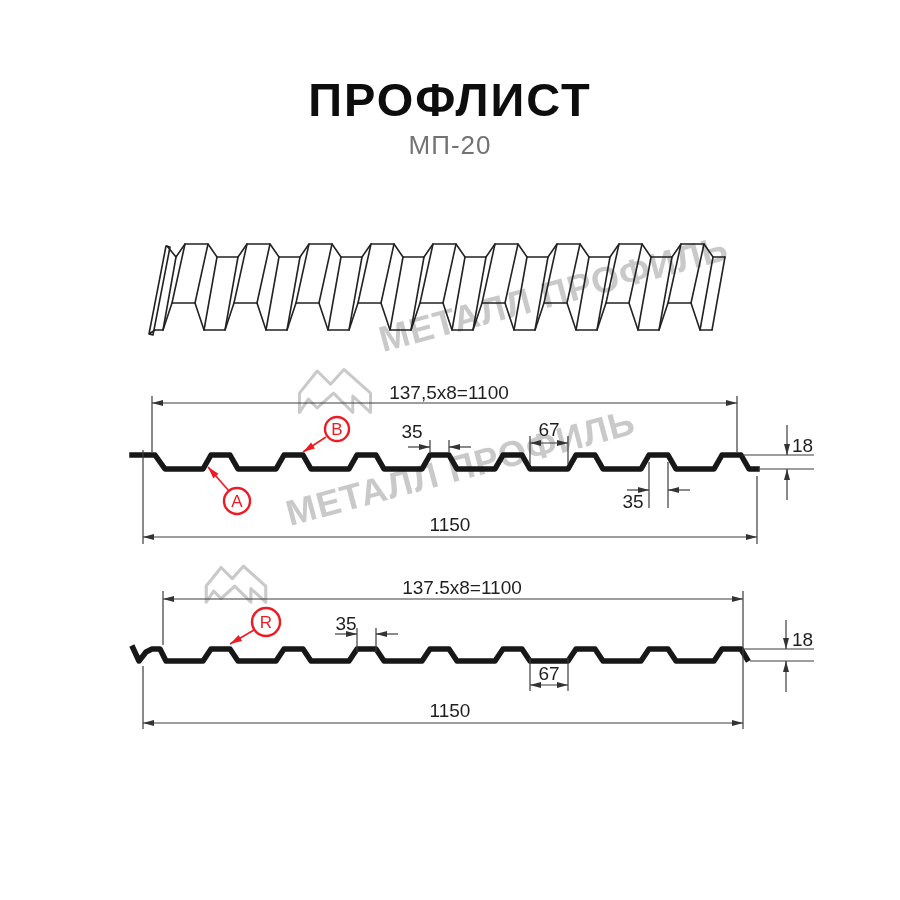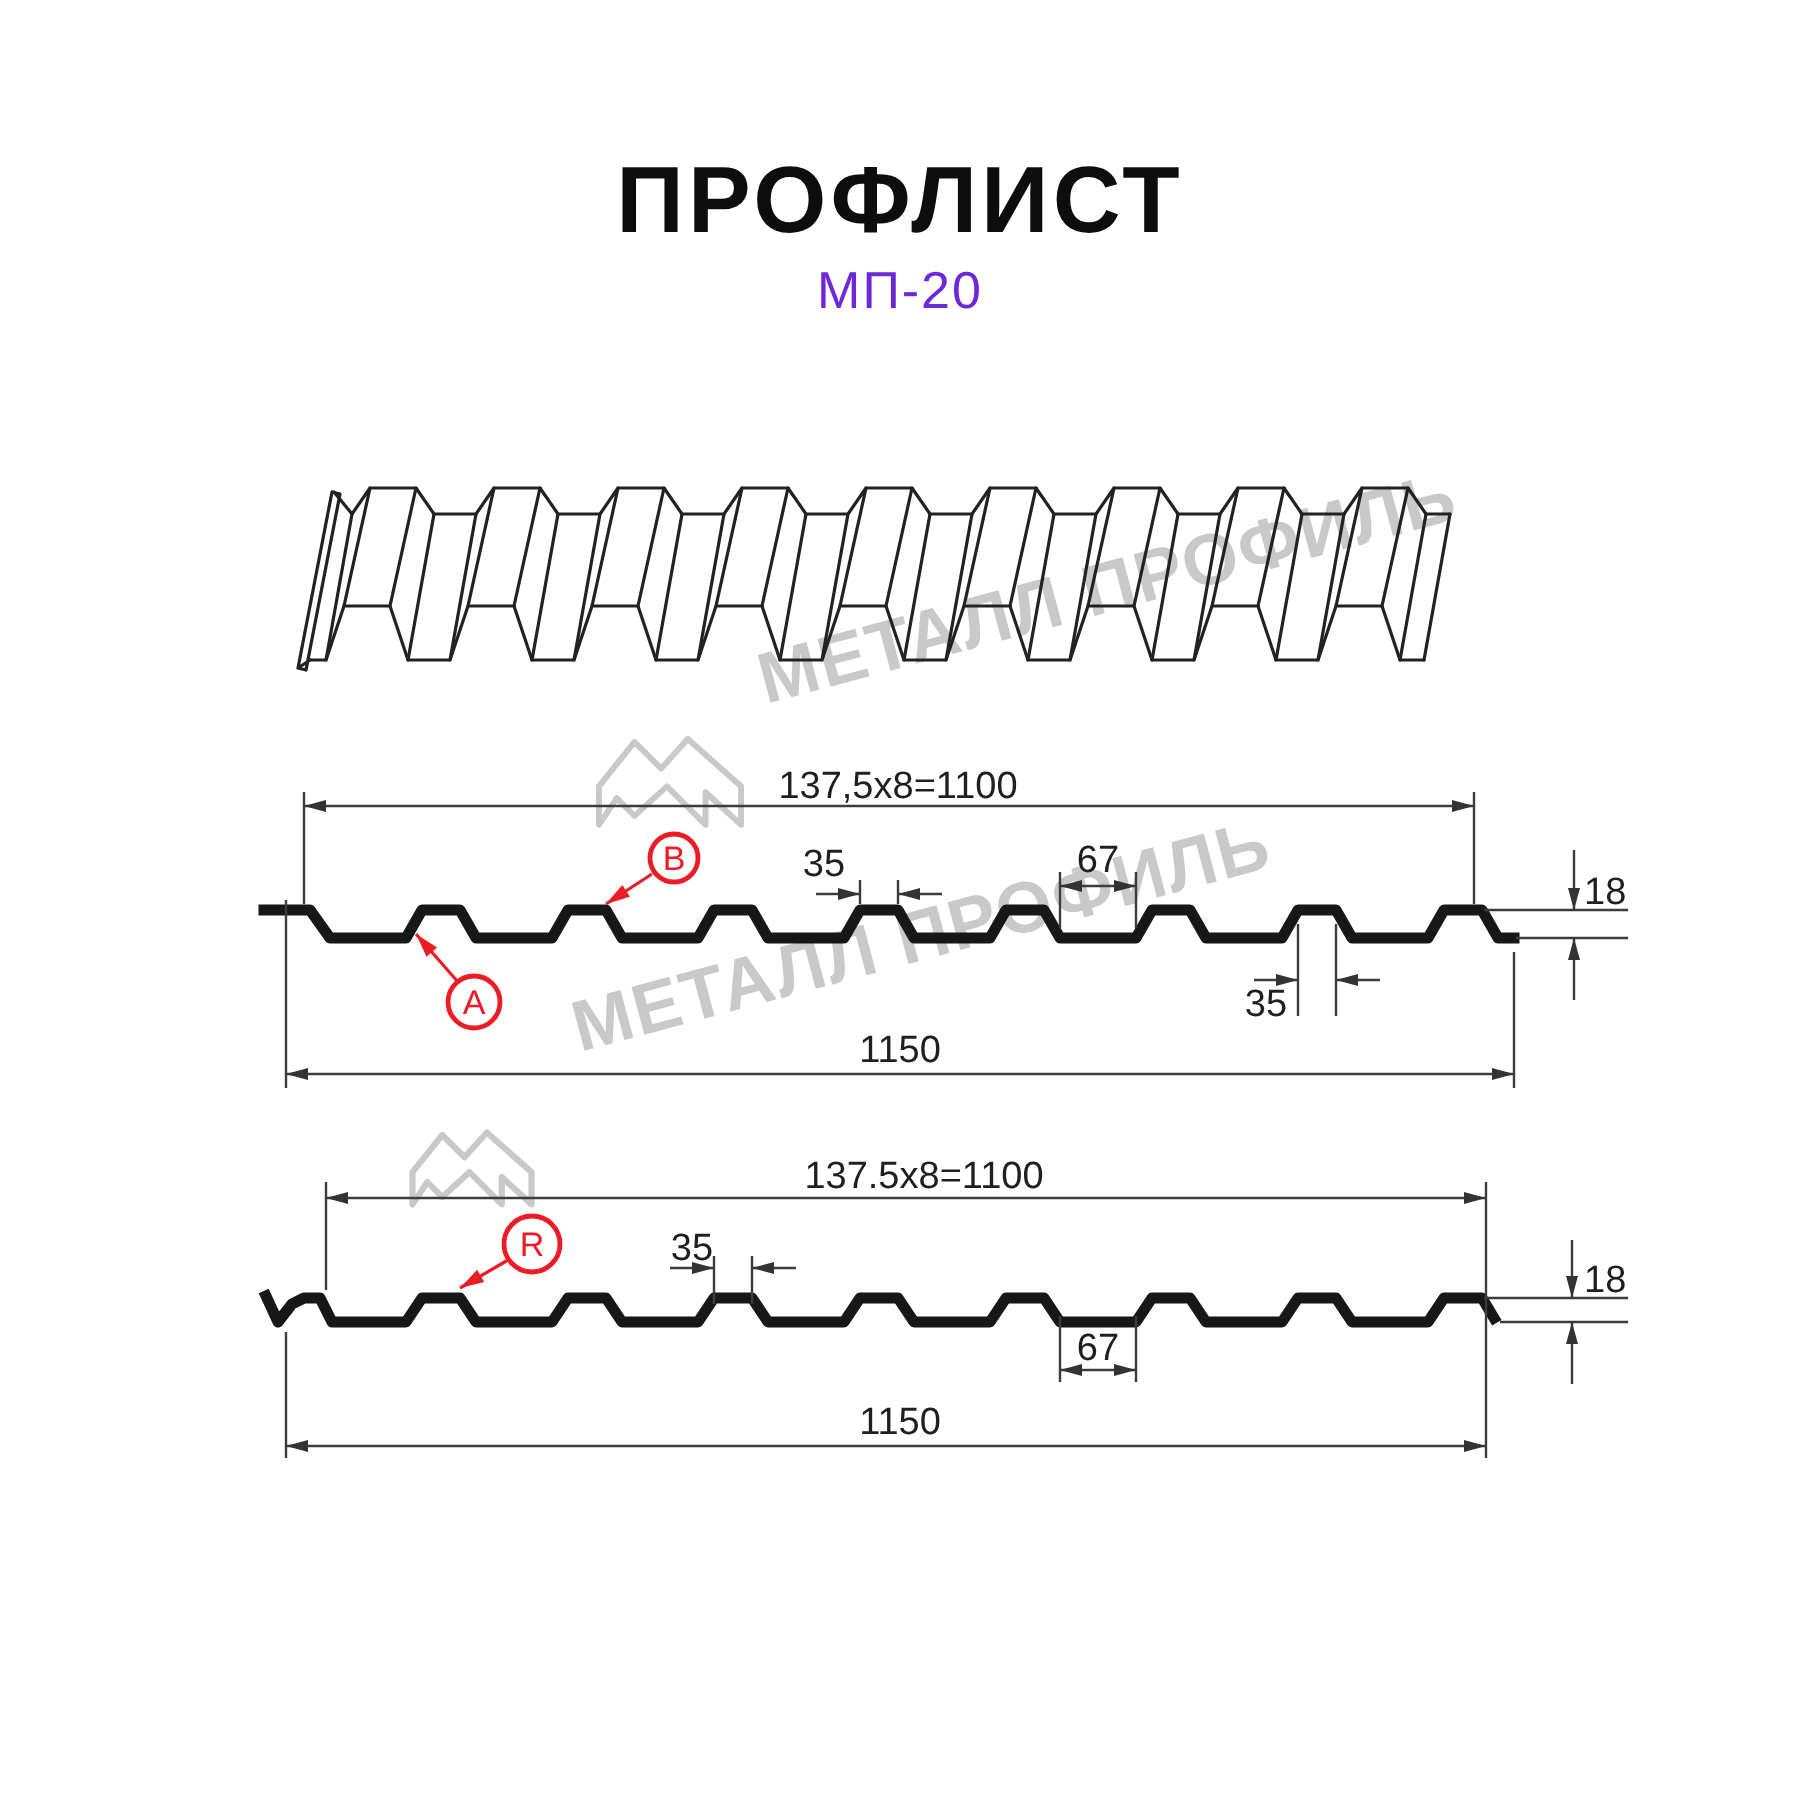--- a/index.html
+++ b/index.html
@@ -6,21 +6,21 @@
   .canvas{
     position:relative;width:900px;height:900px;background:#ffffff;overflow:hidden;
     font-family:"Liberation Sans", sans-serif;
   }
   .page-title{
     position:absolute;top:72px;left:0;width:900px;text-align:center;
     font-size:47px;font-weight:800;letter-spacing:2px;color:#0d0d0d;
   }
   .page-subtitle{
     position:absolute;top:130px;left:0;width:900px;text-align:center;
-    font-size:26px;font-weight:500;letter-spacing:1px;color:#6d28d9;
+    font-size:26px;font-weight:500;letter-spacing:1px;color:#737373;
   }
   .page-footer{
     position:absolute;top:797px;left:0;width:900px;text-align:center;
     font-size:23px;font-weight:600;letter-spacing:1px;color:#1a1a1a;
   }
   svg.diagram{position:absolute;left:0;top:0;}
   .sheet{stroke:#222;stroke-width:1.6;fill:none;stroke-linejoin:round;stroke-linecap:round;}
   .pl{stroke:#171717;stroke-width:5.5;fill:none;stroke-linejoin:round;stroke-linecap:square;}
   .thin{stroke:#3c3c3c;stroke-width:1.2;fill:none;}
   .dim{font-size:19px;fill:#1f1f1f;}

